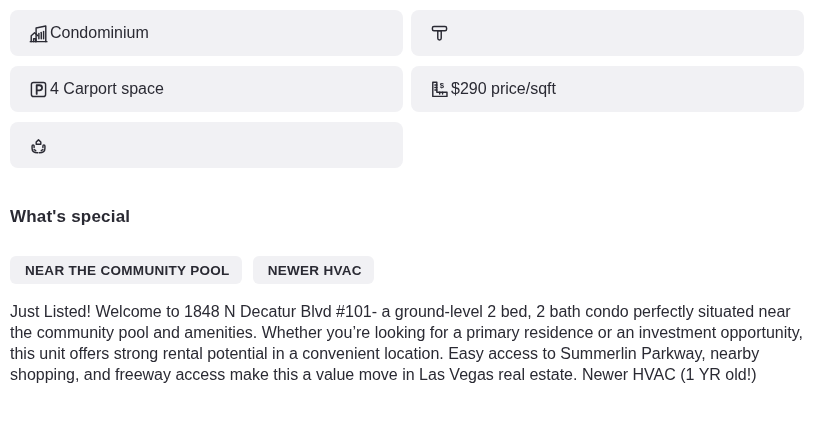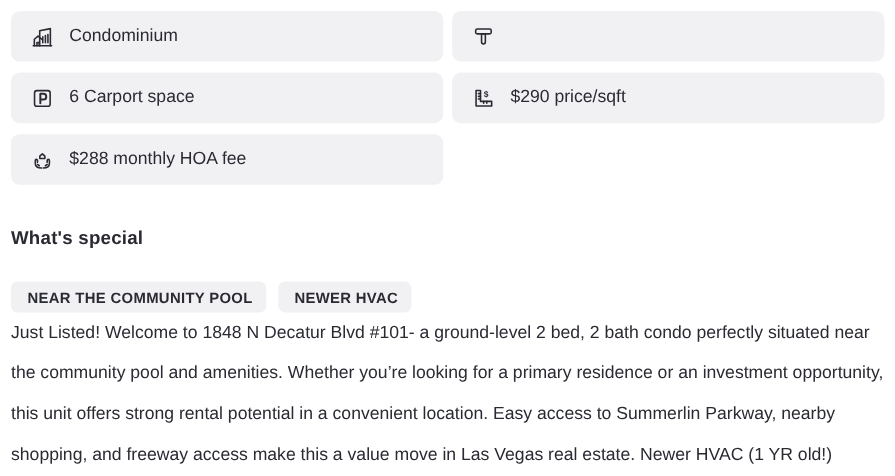--- a/index.html
+++ b/index.html
@@ -21,21 +21,20 @@
     grid-template-columns: 1fr 1fr;
     column-gap: 8px;
     row-gap: 10px;
   }
   .fact-card {
     height: 46px;
     background: var(--card-bg, #f1f1f4);
     border-radius: 8px;
     display: flex;
     align-items: center;
-    gap: 13px;
     padding: 0 16px;
     font-size: 16px;
   }
   .fact-icon {
     display: inline-flex;
     width: 24px;
     height: 24px;
     align-items: center;
     justify-content: center;
     flex: 0 0 auto;
@@ -68,23 +67,24 @@
     background: var(--card-bg, #f1f1f4);
     border-radius: 6px;
     padding: 7px 12px 6px 15px;
     font-size: 13.5px;
     font-weight: 700;
     letter-spacing: 0.3px;
     color: var(--text-color, #2a2a33);
     white-space: nowrap;
   }
   .description {
+    margin-top: 17px;
     max-width: 796px;
     font-size: 16px;
-    line-height: 37px;
+    line-height: 21px;
     color: var(--text-color, #2a2a33);
   }
   .svg-defs { position: absolute; width: 0; height: 0; overflow: hidden; }
 </style>
 </head>
 <body>
 
 <svg class="svg-defs" aria-hidden="true">
   <defs>
 
@@ -143,39 +143,38 @@
           </svg>
     </span>
   </div>
 
   <div class="fact-card">
     <span class="fact-icon">
       <svg>
             <use href="#svg-parking-icon"></use>
           </svg>
     </span>
-    <span class="fact-label">6 Carport space</span>
+    <span class="fact-label">4 Carport space</span>
   </div>
 
   <div class="fact-card">
     <span class="fact-icon">
       <svg>
             <use href="#svg-ruler-dollar-icon"></use>
           </svg>
     </span>
     <span class="fact-label">$290 price/sqft</span>
   </div>
 
   <div class="fact-card">
     <span class="fact-icon">
       <svg>
             <use href="#svg-hands-house-icon"></use>
           </svg>
     </span>
-    <span class="fact-label">$288 monthly HOA fee</span>
   </div>
 </div>
 
   <h2 class="section-title">What's special</h2>
 
   <div class="tags-row" id="tags-row">
       <span class="tag-pill">NEAR THE COMMUNITY POOL</span>
       <span class="tag-pill">NEWER HVAC</span>
     </div>
 

